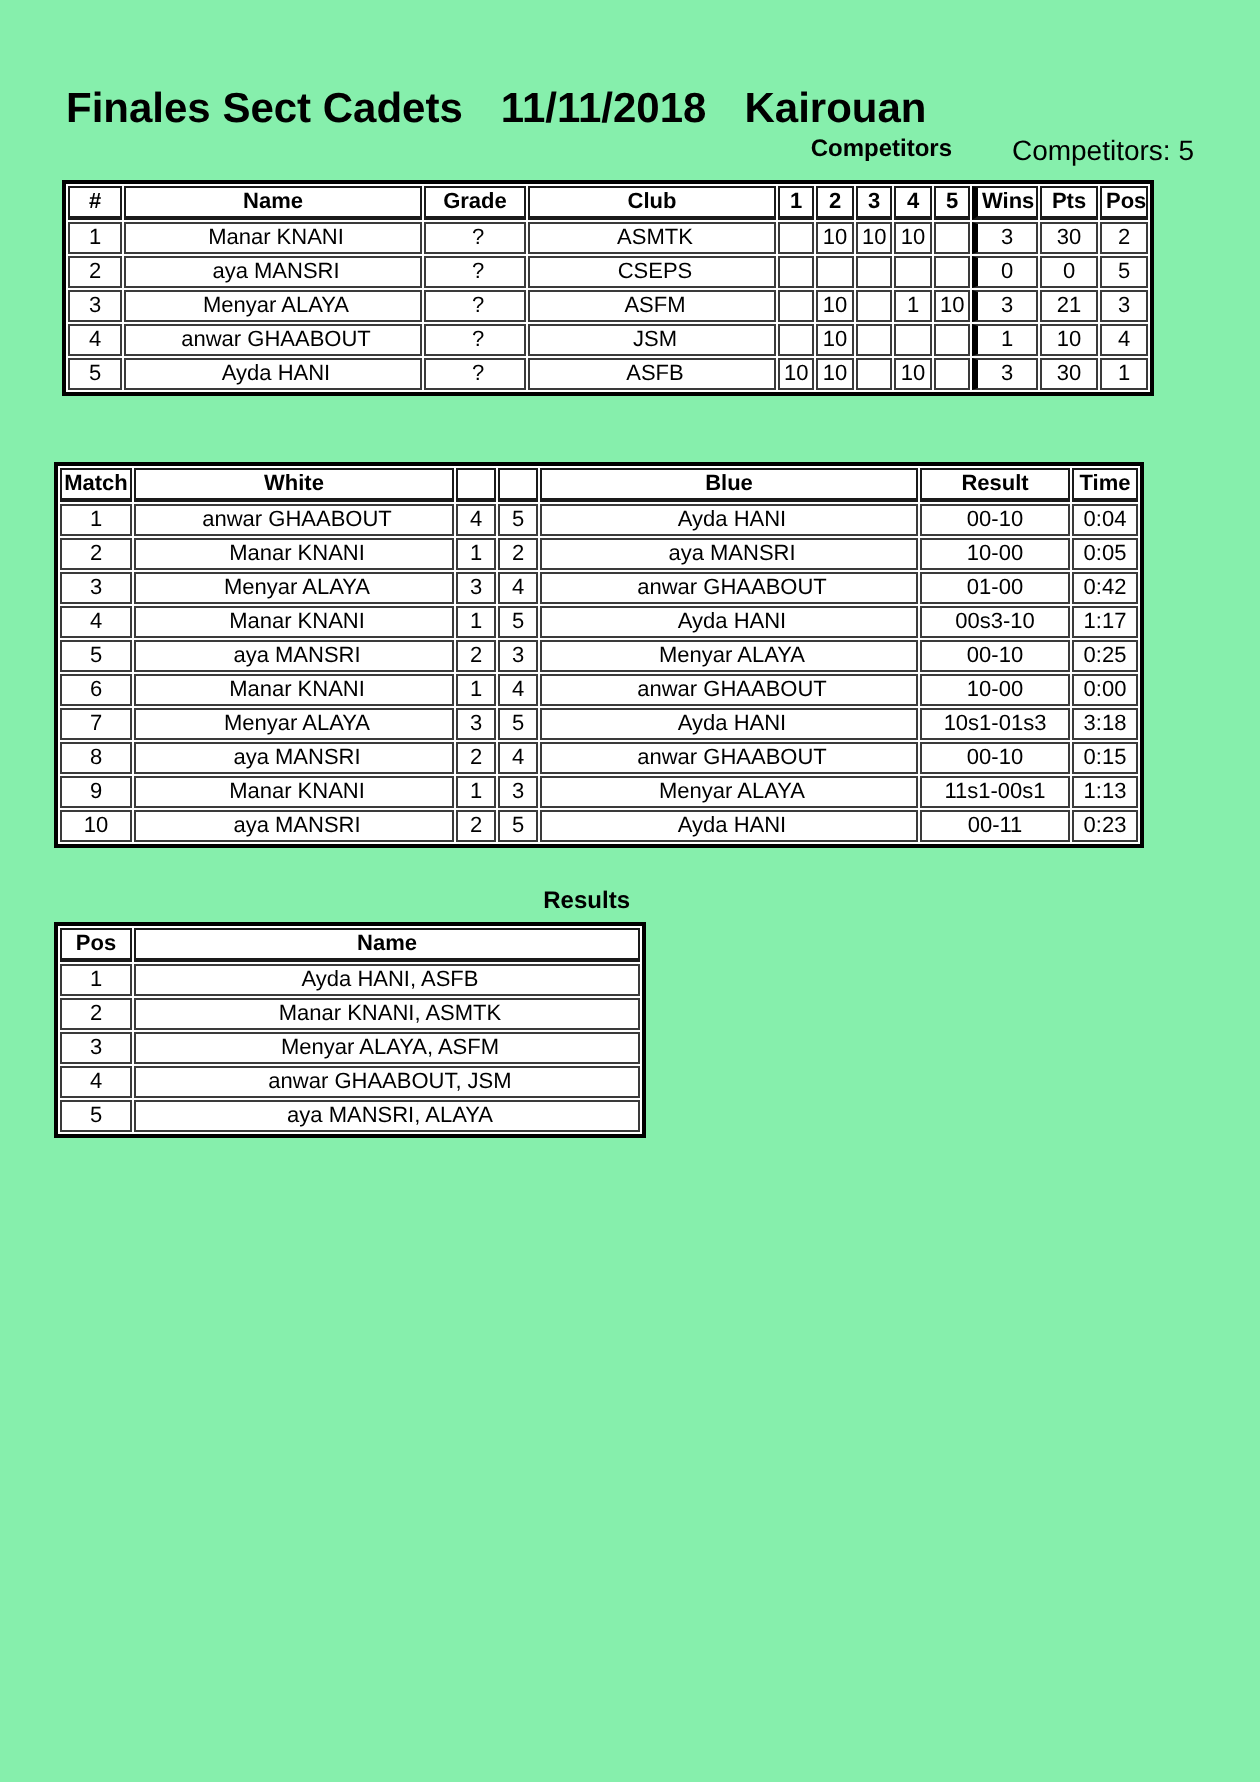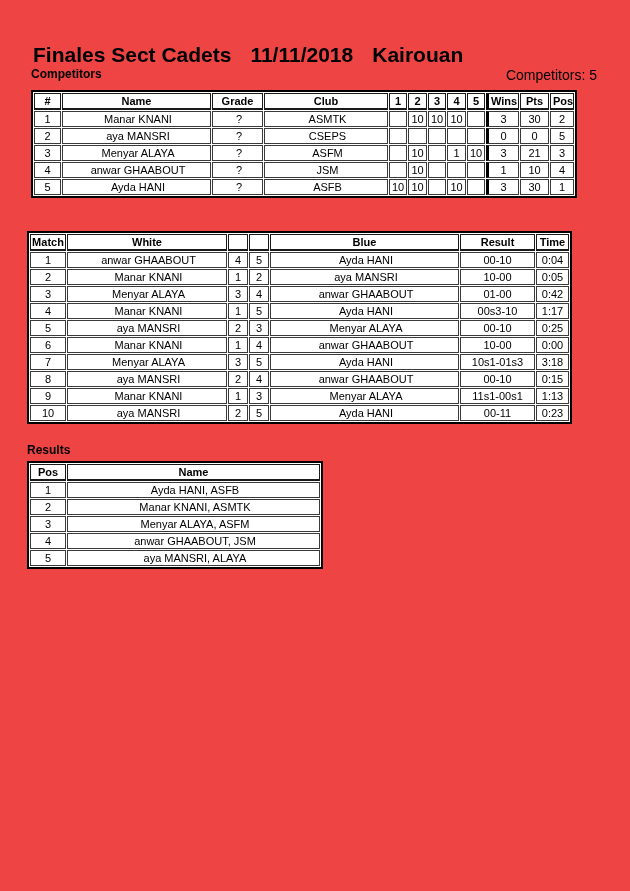--- a/index.html
+++ b/index.html
@@ -1,30 +1,30 @@
 <!DOCTYPE html>
 <html><head>
 <meta charset="utf-8">
 <style>
   * { margin:0; padding:0; box-sizing:border-box; }
   html,body { background:#fff; }
   body {
     width:630px; height:891px; position:relative; overflow:hidden;
     font-family:"Liberation Sans", sans-serif; color:#000;
   }
-  .page { position:absolute; inset:0; background:#ef4444; }
+  .page { position:absolute; inset:0; background:#86efac; }
 
   .report-title {
     position:absolute; left:33px; top:43px;
     display:flex; gap:19px; white-space:nowrap;
     font-size:21px; font-weight:bold; line-height:23px;
   }
 
   .section-label {
-    position:absolute; font-size:12px; font-weight:bold; text-align:left;
+    position:absolute; font-size:12px; font-weight:bold; text-align:right;
     line-height:14px;
   }
   #competitors-label { left:31px; width:445px; top:67px; }
   #matches-label     { left:27px; width:532px; top:212px; }
   #results-label     { left:27px; width:288px; top:443px; }
 
   .comp-count {
     position:absolute; right:33px; top:69px; font-size:14px; line-height:12px;
   }
 

